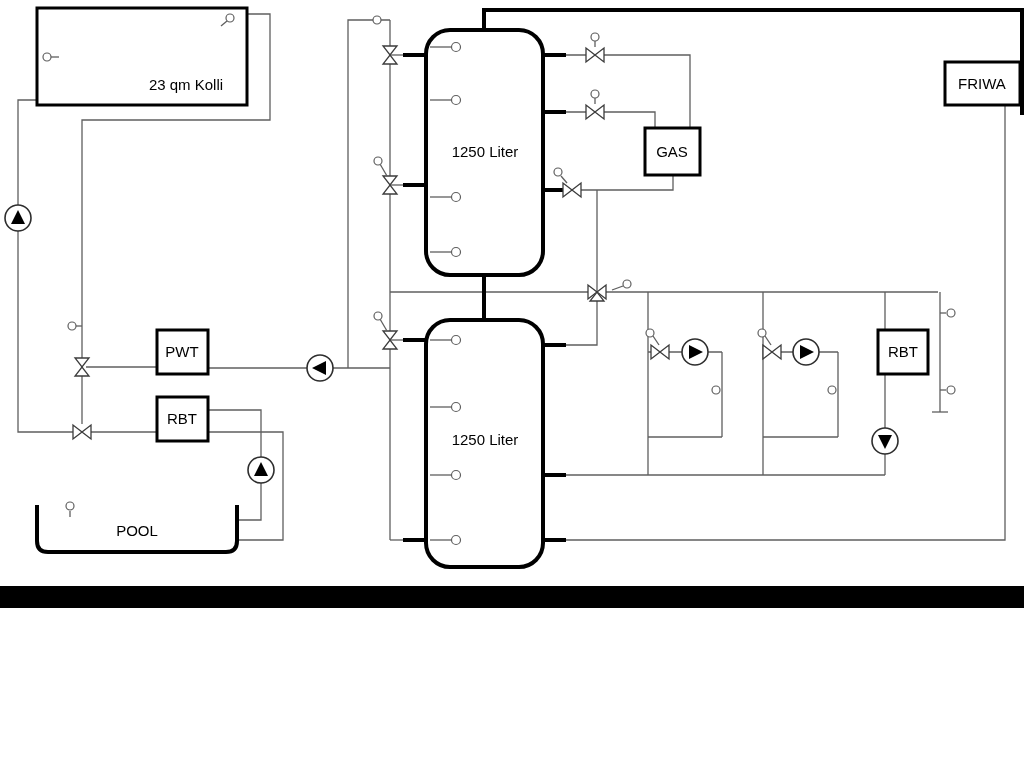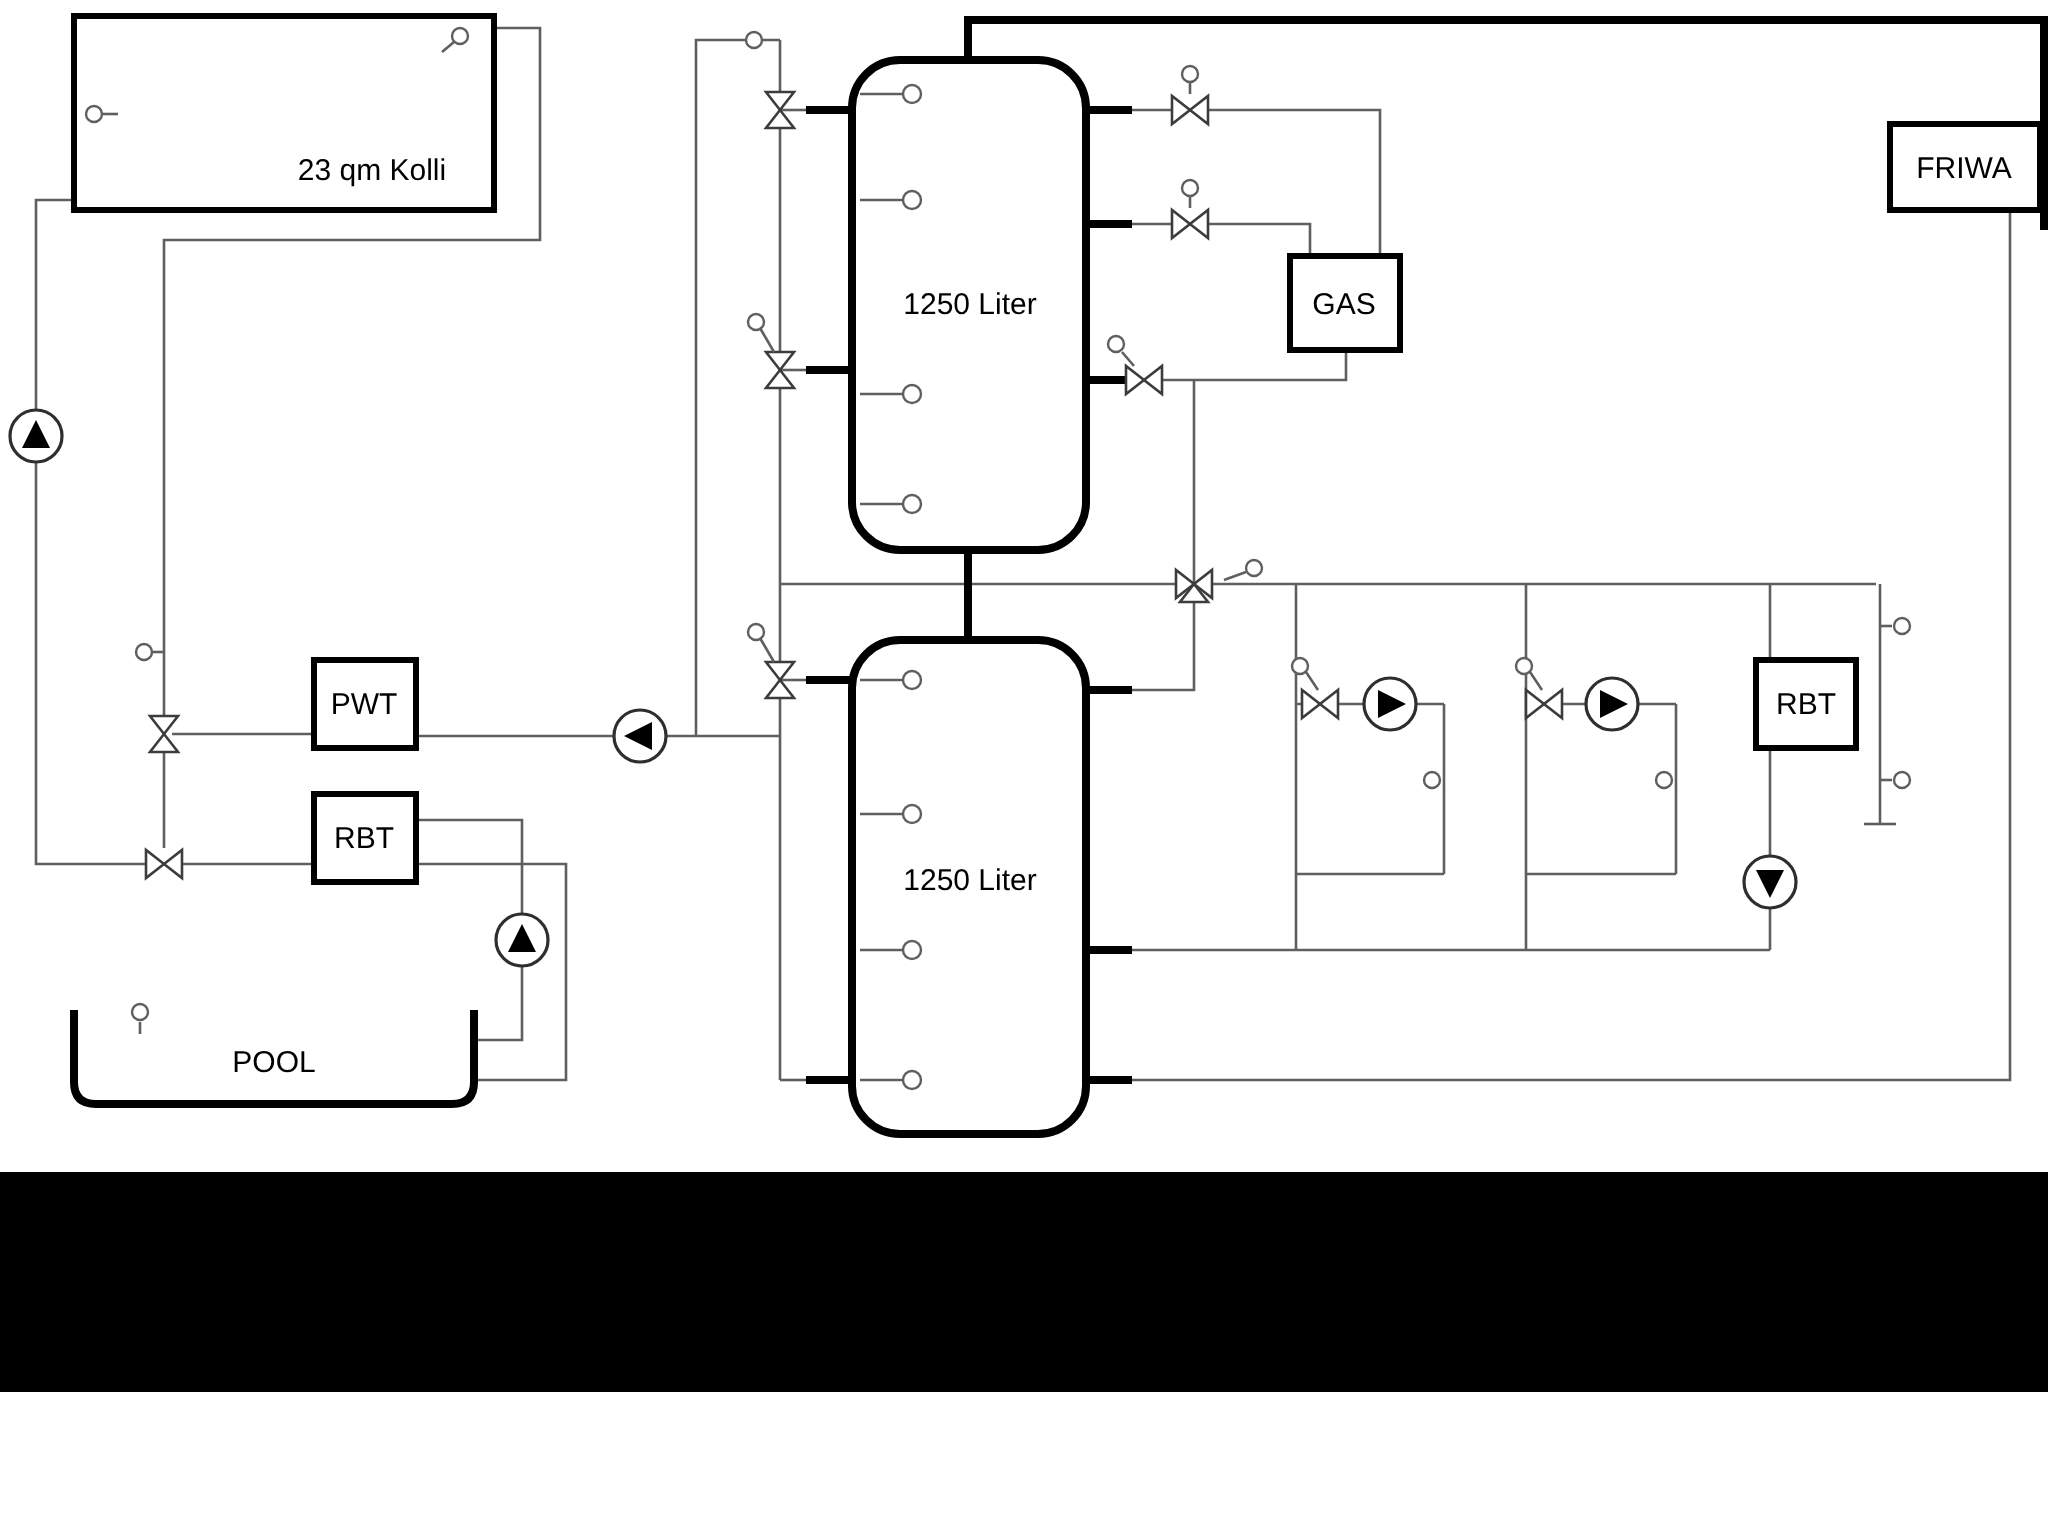--- a/index.html
+++ b/index.html
@@ -1,16 +1,16 @@
 <!DOCTYPE html>
 <html><head>
 <meta charset="utf-8">
 <style>
   html,body{margin:0;padding:0;background:#fff;}
-  .stage{position:relative;width:1024px;height:696px;background:#ffffff;overflow:hidden;
+  .stage{position:relative;width:1024px;height:608px;background:#ffffff;overflow:hidden;
          font-family:"Liberation Sans",sans-serif;}
   .footer-bar{position:absolute;left:0;top:586px;width:1024px;height:182px;background:#000;}
   svg{display:block}
   svg text{font-family:"Liberation Sans",sans-serif;font-size:15px;fill:#000;}
   .thin{stroke:#5f5f5f;stroke-width:1.3;fill:none;}
   .thick{stroke:#000;stroke-width:4;fill:none;}
   .box{stroke:#000;stroke-width:3;fill:#fff;}
   .tank{stroke:#000;stroke-width:4;fill:#fff;}
   .valve{stroke:#3c3c3c;stroke-width:1.3;fill:#fff;}
   .pump-c{stroke:#2e2e2e;stroke-width:1.6;fill:#fff;}

